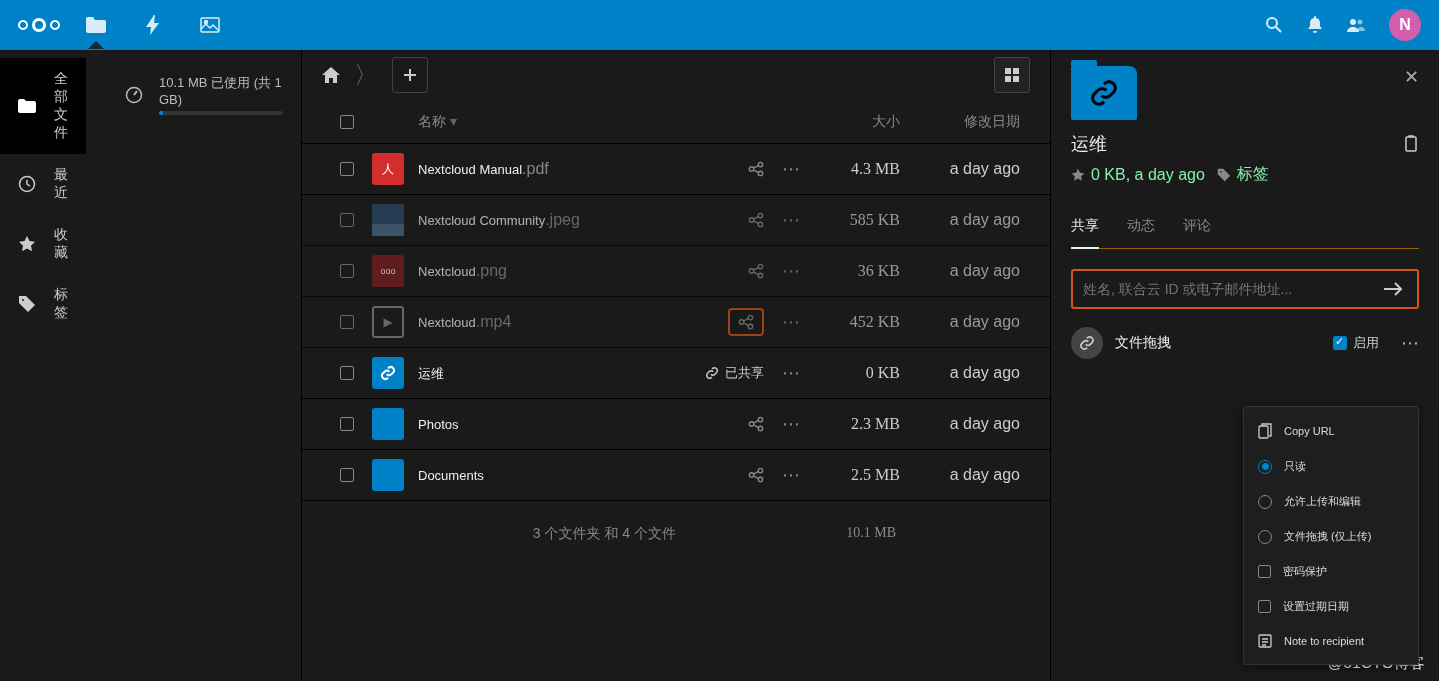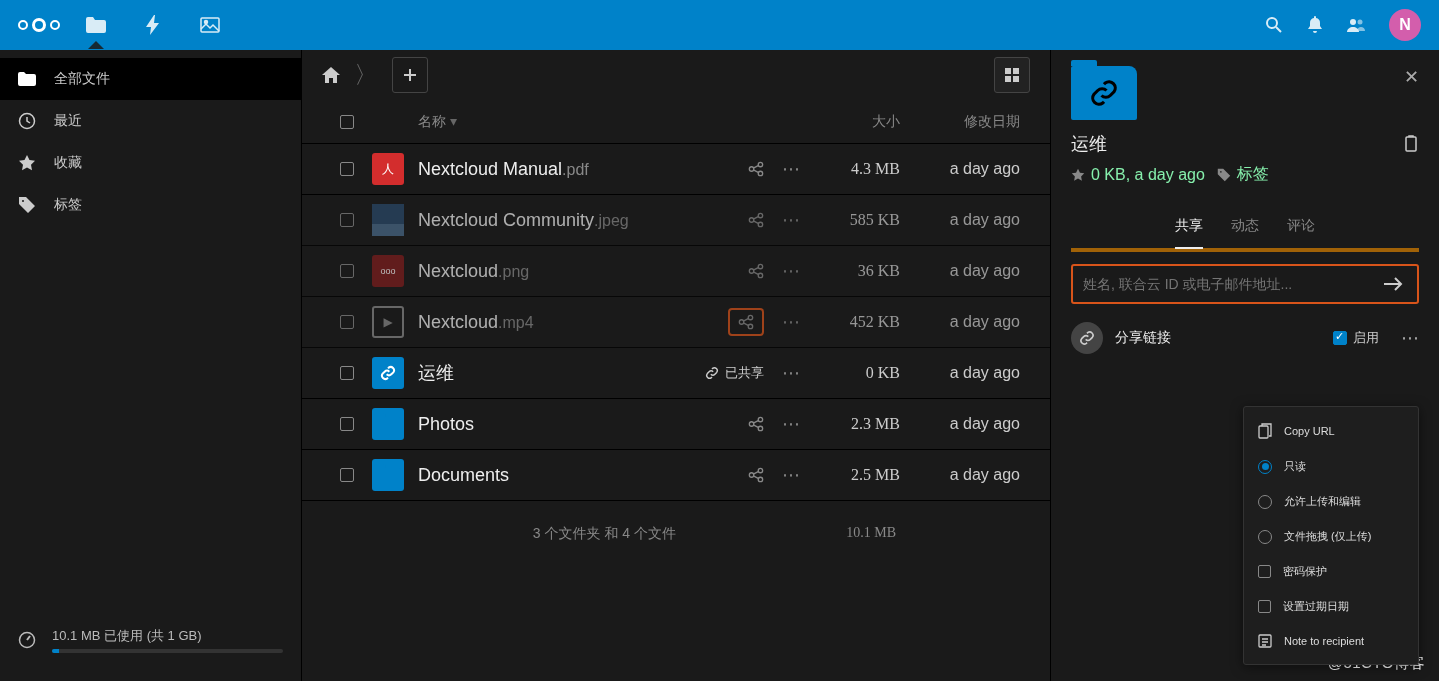--- a/index.html
+++ b/index.html
@@ -8,21 +8,21 @@
 .logo { display:flex; align-items:center; gap:4px; margin-right:26px; }
 .logo-circle { width:10px; height:10px; border:2px solid #fff; border-radius:50%; }
 .logo-circle.big { width:14px; height:14px; border-width:3px; }
 .hnav { display:flex; gap:40px; align-items:center; flex:1; }
 .hnav-item { color:#fff; opacity:.85; cursor:pointer; position:relative; display:flex; align-items:center; }
 .hnav-item.active::after { content:''; position:absolute; bottom:-16px; left:50%; transform:translateX(-50%); border:8px solid transparent; border-bottom-color:#1a1a1a; }
 .hright { display:flex; align-items:center; gap:24px; }
 .hright-icon { color:#fff; opacity:.85; cursor:pointer; }
 .avatar { width:32px; height:32px; border-radius:50%; background:#d35eac; color:#fff; display:flex; align-items:center; justify-content:center; font-weight:600; }
 .layout { display:flex; height:calc(100% - 50px); }
-.sidebar { width:301px; background:#1a1a1a; display:flex; flex-direction:column; padding-top:8px;gap:21px; }
+.sidebar { width:301px; background:#1a1a1a; display:flex; flex-direction:row; padding-top:8px;gap:21px; }
 .snav { flex:1; }
 .snav-item { display:flex; align-items:center; gap:18px; padding:12px 18px; color:#ccc; cursor:pointer; font-size:14px; }
 .snav-item.active { background:#000; }
 .sfoot { padding:8px 18px 20px 18px; font-size:13px; color:#bbb; }
 .sfoot-row { display:flex; align-items:center; gap:16px; padding:8px 0; }
 .quota-bar { height:4px; background:#333; margin-top:4px; border-radius:2px; overflow:hidden; }
 .quota-fill { height:100%; width:3%; background:#0082c9; }
 .main { flex:1; background:#1a1a1a; position:relative; border-left:1px solid #000; border-right:1px solid #000; }
 .toolbar { height:50px; display:flex; align-items:center; padding:0 20px; gap:8px; }
 .crumb-home { color:#ccc; cursor:pointer; }
@@ -31,42 +31,42 @@
 .view-toggle { margin-left:auto; width:36px; height:36px; border:1px solid #444; border-radius:3px; background:#222; display:flex; align-items:center; justify-content:center; cursor:pointer; color:#ccc; }
 .table-head { height:44px; display:flex; align-items:center; padding:0 20px; color:#888; font-size:14px; border-bottom:1px solid #000; }
 .col-check { width:50px; display:flex; align-items:center; justify-content:center; }
 .col-icon { width:36px; }
 .col-name { flex:1; padding-left:10px; cursor:pointer; }
 .col-act { width:120px; display:flex; justify-content:flex-end; gap:18px; align-items:center; }
 .col-size { width:100px; text-align:right; cursor:pointer;font-family:Liberation Serif, serif; }
 .col-date { width:130px; text-align:right; padding-right:10px; cursor:pointer; }
 .row { height:51px; display:flex; align-items:center; padding:0 20px; border-bottom:1px solid #000; }
 .row.dim { opacity:.7; }
-.fname { color:#eee; font-size:18px; }
+.fname { color:#eee; font-size:13px; }
 .fext { color:#888; }
 .ficon { width:32px; height:32px; border-radius:3px; display:flex; align-items:center; justify-content:center; font-size:12px; }
 .ficon.pdf { background:#d32d2d; color:#fff; }
 .ficon.jpg { background:#333; }
 .ficon.png { background:#7f1d1d; color:#fff; font-size:9px; }
 .ficon.mp4 { border:2px solid #888; color:#888; }
 .ficon.fold { background:#0082c9; }
 .ficon.link { background:#0082c9; color:#fff; }
 .act-ic { color:#888; cursor:pointer; }
 .act-ic.boxed { border:2px solid #d8541a; border-radius:4px; padding:4px 8px; }
 .shared-tag { display:flex; align-items:center; gap:6px; color:#ccc; font-size:13px; }
 .summary { padding:24px; text-align:center; color:#888; font-size:14px; display:flex; }
 .summary .col-name { text-align:right; }
 .panel { width:388px; background:#1a1a1a; padding:16px 20px; position:relative; }
 .panel-close { position:absolute; top:16px; right:20px; color:#aaa; cursor:pointer; font-size:18px; }
 .panel-ic { width:66px; height:54px; background:#0082c9; border-radius:2px 8px 2px 2px; display:flex; align-items:center; justify-content:center; margin-bottom:12px; position:relative; }
 .panel-ic::before { content:''; position:absolute; top:-6px; left:0; width:26px; height:6px; background:#0082c9; border-radius:2px 2px 0 0; }
 .panel-title { font-size:18px; color:#eee; margin-bottom:8px; display:flex; align-items:center; justify-content:space-between; }
 .panel-meta { display:flex; align-items:center; gap:12px; color:#86efac; font-size:16px; margin-bottom:24px; }
 .panel-meta span { display:flex; align-items:center; gap:6px; }
-.tabs { display:flex; gap:28px; border-bottom:4px solid #a16207; margin-bottom:12px;justify-content:center; }
+.tabs { display:flex; gap:28px; border-bottom:1px solid #a16207; margin-bottom:20px; }
 .tab { padding:8px 0 12px 0; color:#888; font-size:14px; cursor:pointer; }
 .tab.active { color:#eee; border-bottom:2px solid #eee; margin-bottom:-1px; }
 .share-search { border:2px solid #d8541a; border-radius:3px; height:40px; display:flex; align-items:center; padding:0 10px; margin-bottom:18px; }
 .share-search input { flex:1; background:transparent; border:none; outline:none; color:#f9a8d4; font-size:14px; }
 .share-arrow { color:#ccc; cursor:pointer; padding:4px; }
 .share-link-row { display:flex; align-items:center; gap:12px; }
 .circ { width:32px; height:32px; border-radius:50%; background:#444; display:flex; align-items:center; justify-content:center; color:#ccc; }
 .share-link-label { flex:1; color:#eee; font-size:14px; }
 .enable { display:flex; align-items:center; gap:6px; font-size:13px; color:#ccc; }
 .dots { color:#aaa; cursor:pointer; font-size:18px; margin-left:10px; }
@@ -441,21 +441,21 @@
             <path d="M1 7h16M12 1l6 6-6 6"></path>
           </svg>
         </span>
     </div>
     <div class="share-link-row">
       <div class="circ">
           <svg width="16" height="16" viewBox="0 0 24 24" fill="none" stroke="#ccc" stroke-width="2.5">
             <path d="M10 14a5 5 0 007 0l3-3a5 5 0 00-7-7l-1 1M14 10a5 5 0 00-7 0l-3 3a5 5 0 007 7l1-1"></path>
           </svg>
         </div>
-      <div class="share-link-label">分享链接</div>
+      <div class="share-link-label">文件拖拽</div>
       <label class="enable">
           <span class="chkb on"></span>
           <span>启用</span>
         </label>
       <span class="dots">⋯</span>
     </div>
 
     <div class="menu">
       <div class="menu-item">
           <svg width="14" height="16" viewBox="0 0 14 16" fill="none" stroke="#ccc" stroke-width="1.3">

